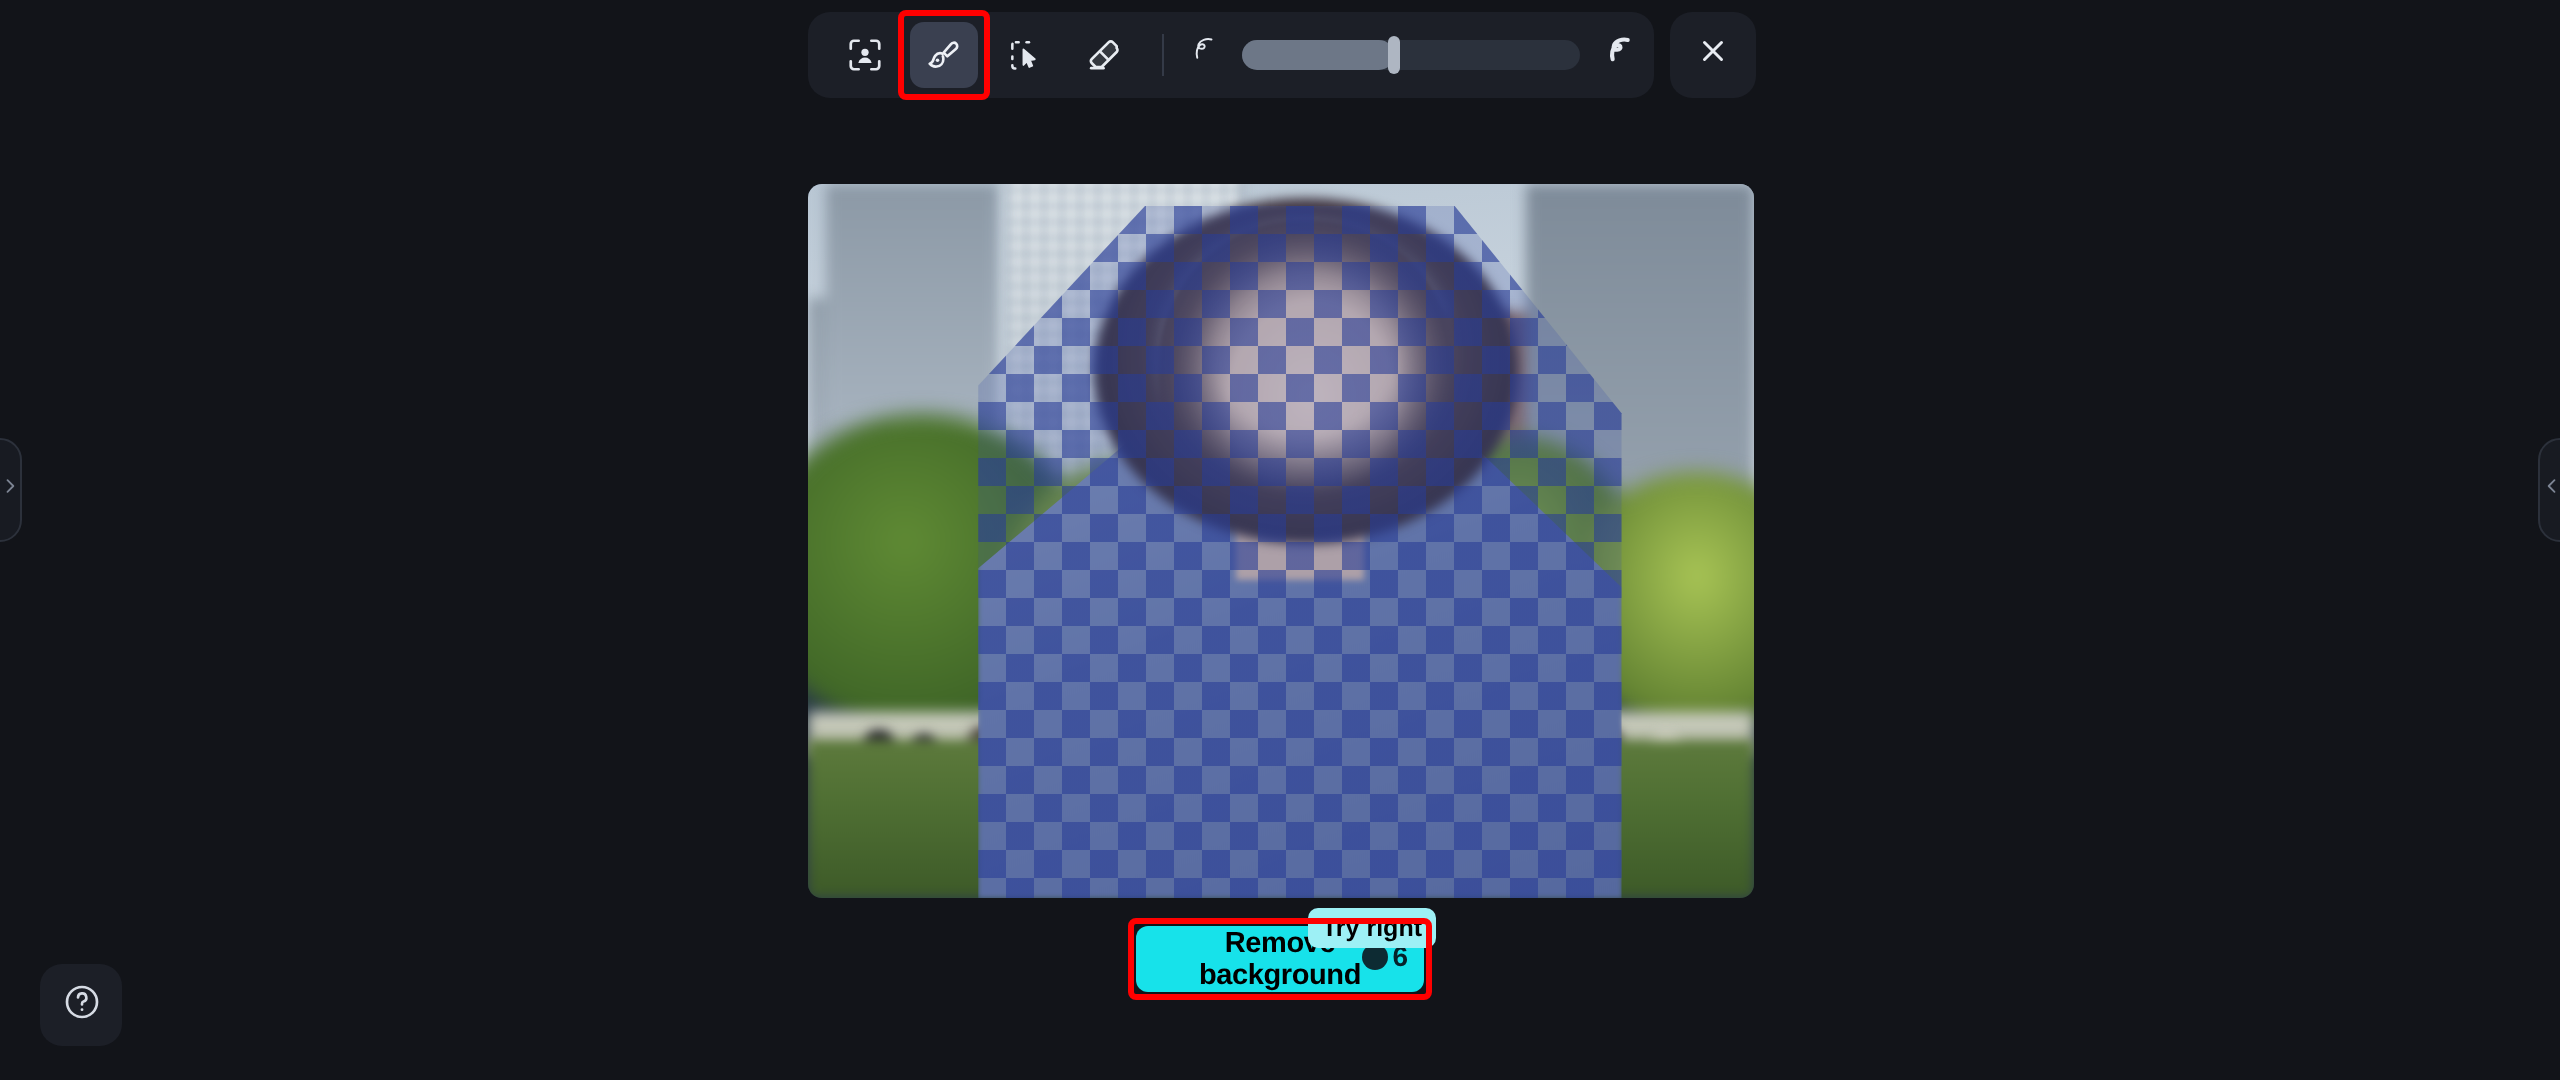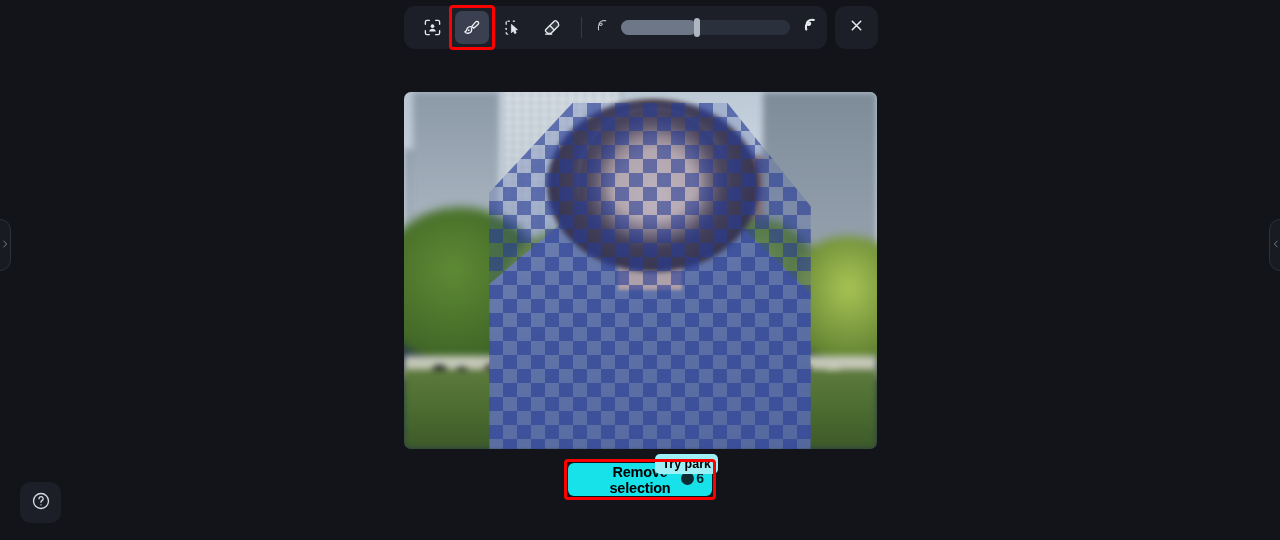--- a/index.html
+++ b/index.html
@@ -467,28 +467,28 @@
         <div class="mask-tint"></div>
         <div class="mask-checker"></div>
       </div>
     </div>
   </div>
 
   <div class="cta-wrap">
     <button class="cta-btn">
       <span class="cta-label">
         <span>Remove</span><br>
-        <span>selection</span>
+        <span>background</span>
       </span>
     </button>
     <div class="credits">
       <span class="coin"></span>
       <span>6</span>
     </div>
-    <div class="try-free">Try park</div>
+    <div class="try-free">Try right</div>
     <div class="cta-outline"></div>
   </div>
 
   <div class="side-handle side-left">
     <span class="sr">Expand left panel</span>
     <span>
       <svg width="10" height="12" viewBox="0 0 24 24" fill="none" stroke="#7c8493" stroke-width="2.2" stroke-linecap="round" stroke-linejoin="round">
         <path d="M9 5l7 7-7 7"></path>
       </svg>
     </span>

